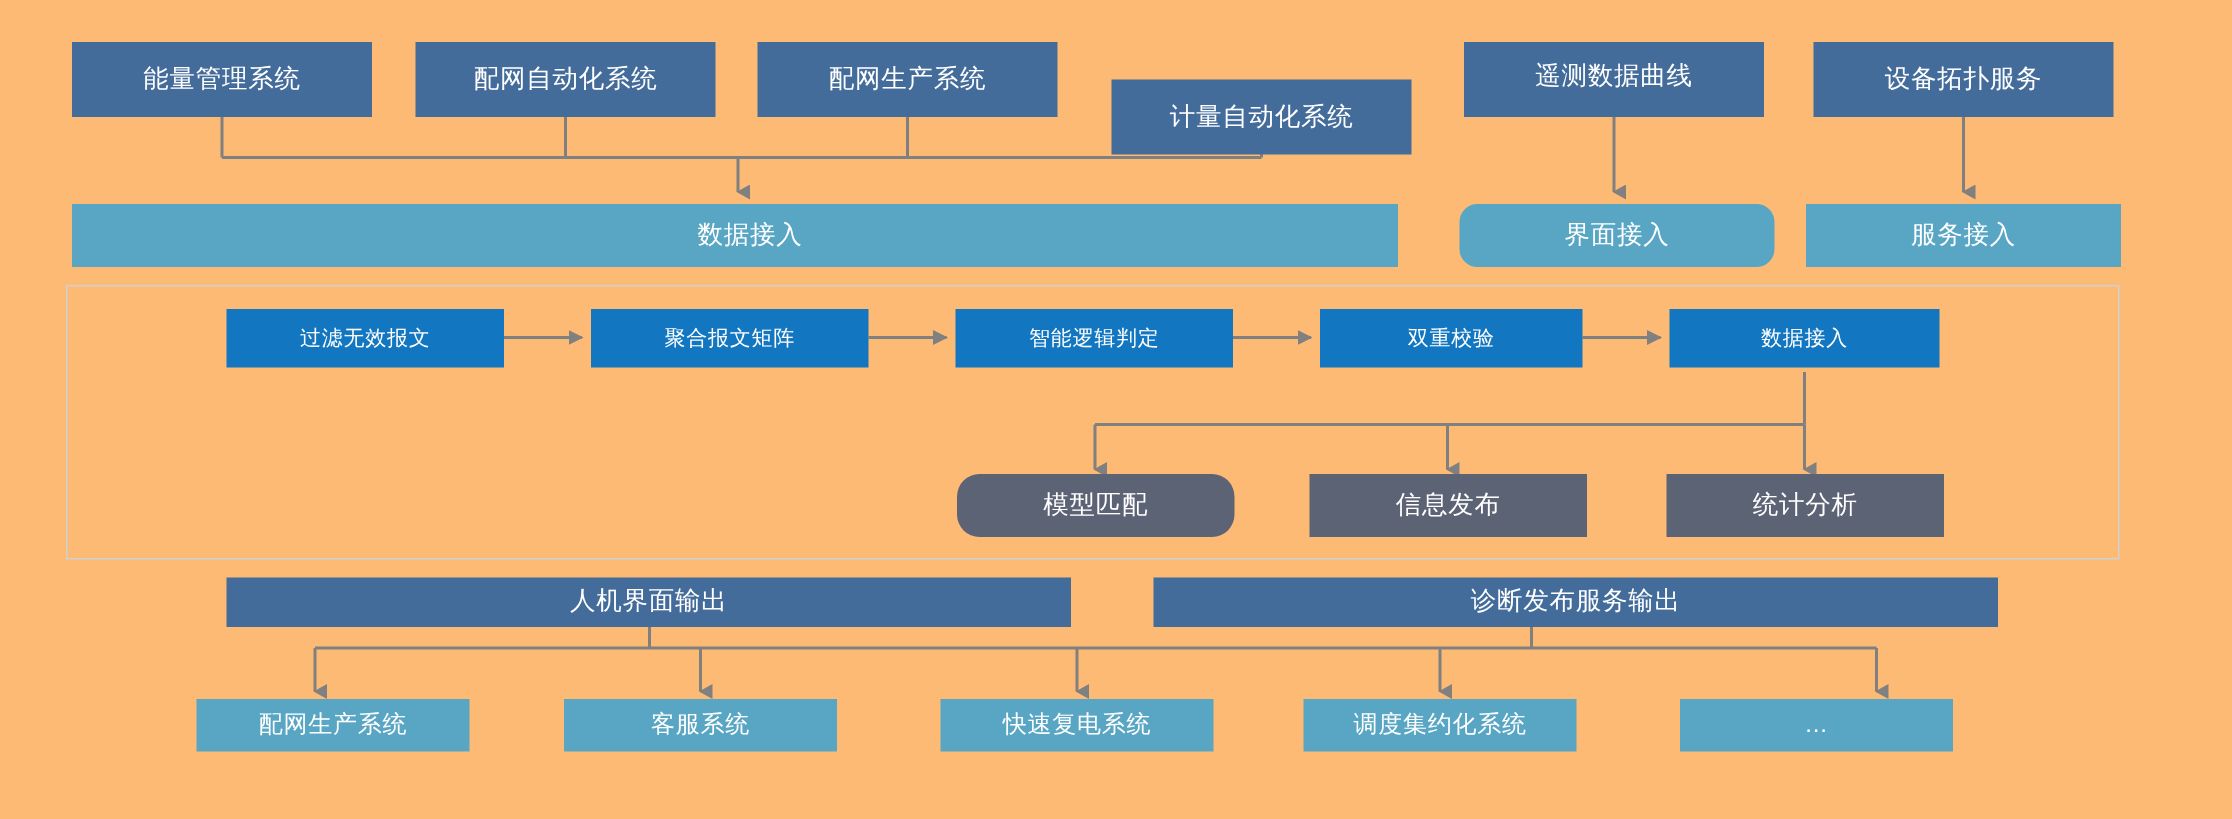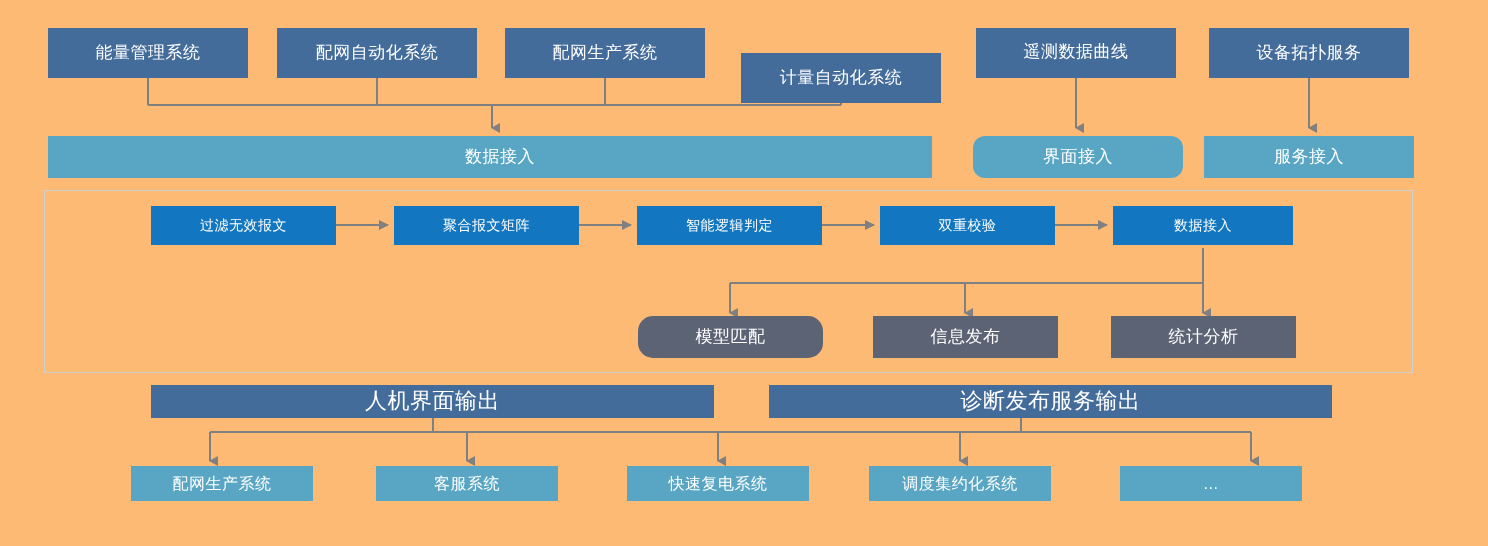--- a/index.html
+++ b/index.html
@@ -34,21 +34,21 @@
     color: #ffffff;
     text-align: center;
     line-height: 1.1;
     letter-spacing: 0.5px;
     white-space: nowrap;
   }
   .node.src       { background: #436C9B; font-size: 17px; }
   .node.access    { background: #58A6C4; font-size: 17px; }
   .node.process   { background: #1277C0; font-size: 14px; }
   .node.result    { background: #5B6375; font-size: 17px; }
-  .node.output    { background: #436C9B; font-size: 22px; }
+  .node.output    { background: #436C9B; font-size: 17px; }
   .node.consumer  { background: #58A6C4; font-size: 16px; }
   .group-frame {
     position: absolute;
     box-sizing: border-box;
     border: 1px solid #d0d0d0;
     background: transparent;
   }
 </style>
 </head>
 <body>

